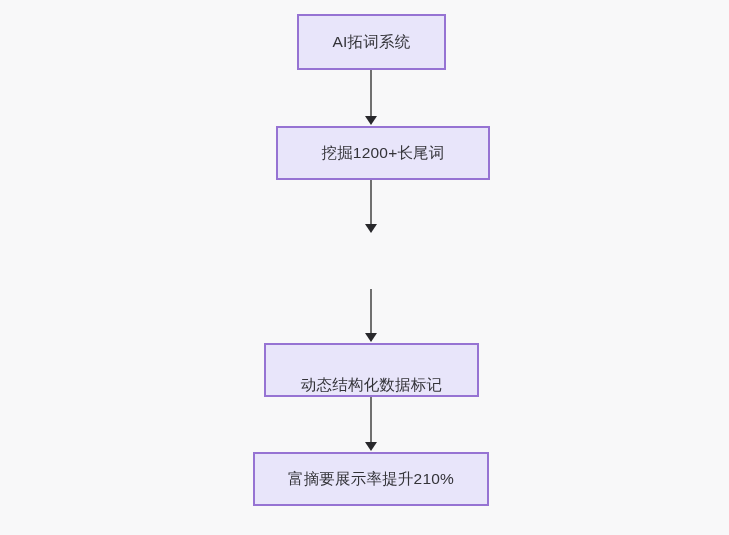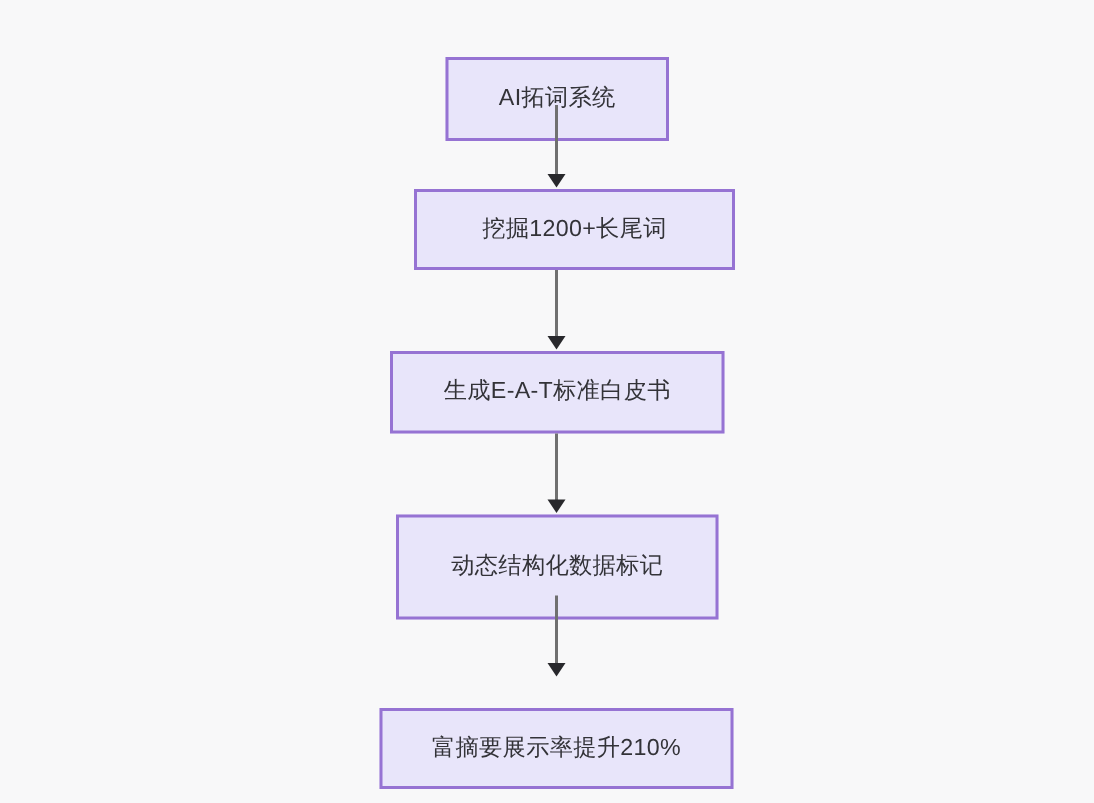--- a/index.html
+++ b/index.html
@@ -37,25 +37,25 @@
   .node-label {
     color: #333338;
     font-size: 15.5px;
     line-height: 1.2;
     letter-spacing: 0.2px;
     white-space: nowrap;
     font-family: "Liberation Sans", "DejaVu Sans", sans-serif;
   }
 
   
-  .node-1 { left: 297px; top: 14px;  width: 149px; height: 56px; margin-top: 24px; }
+  .node-1 { left: 297px; top: 14px;  width: 149px; height: 56px; }
   .node-2 { left: 276px; top: 126px; width: 214px; height: 54px; }
   .node-3 { left: 260px; top: 234px; width: 223px; height: 55px; }
-  .node-4 { left: 264px; top: 343px; width: 215px; height: 70px; }
-  .node-5 { left: 253px; top: 452px; width: 236px; height: 54px; margin-top: 20px; }
+  .node-4 { left: 264px; top: 343px; width: 215px; height: 54px; align-items: flex-end; }
+  .node-5 { left: 253px; top: 452px; width: 236px; height: 54px; }
 
   
   .edge {
     position: absolute;
     left: 370px;
     width: 2px;
     background: #707070;
   }
   .edge-1 { top: 70px;  height: 48px; }
   .edge-2 { top: 180px; height: 46px; }
@@ -88,23 +88,20 @@
   <div class="edge edge-1"></div>
   <div class="arrowhead arrowhead-1"></div>
 
   <div class="node node-2">
     <span class="node-label">挖掘1200+长尾词</span>
   </div>
 
   <div class="edge edge-2"></div>
   <div class="arrowhead arrowhead-2"></div>
 
-  <div class="node node-3">
-    <span class="node-label">生成E-A-T标准白皮书</span>
-  </div>
 
   <div class="edge edge-3"></div>
   <div class="arrowhead arrowhead-3"></div>
 
   <div class="node node-4">
     <span class="node-label">动态结构化数据标记</span>
   </div>
 
   <div class="edge edge-4"></div>
   <div class="arrowhead arrowhead-4"></div>

